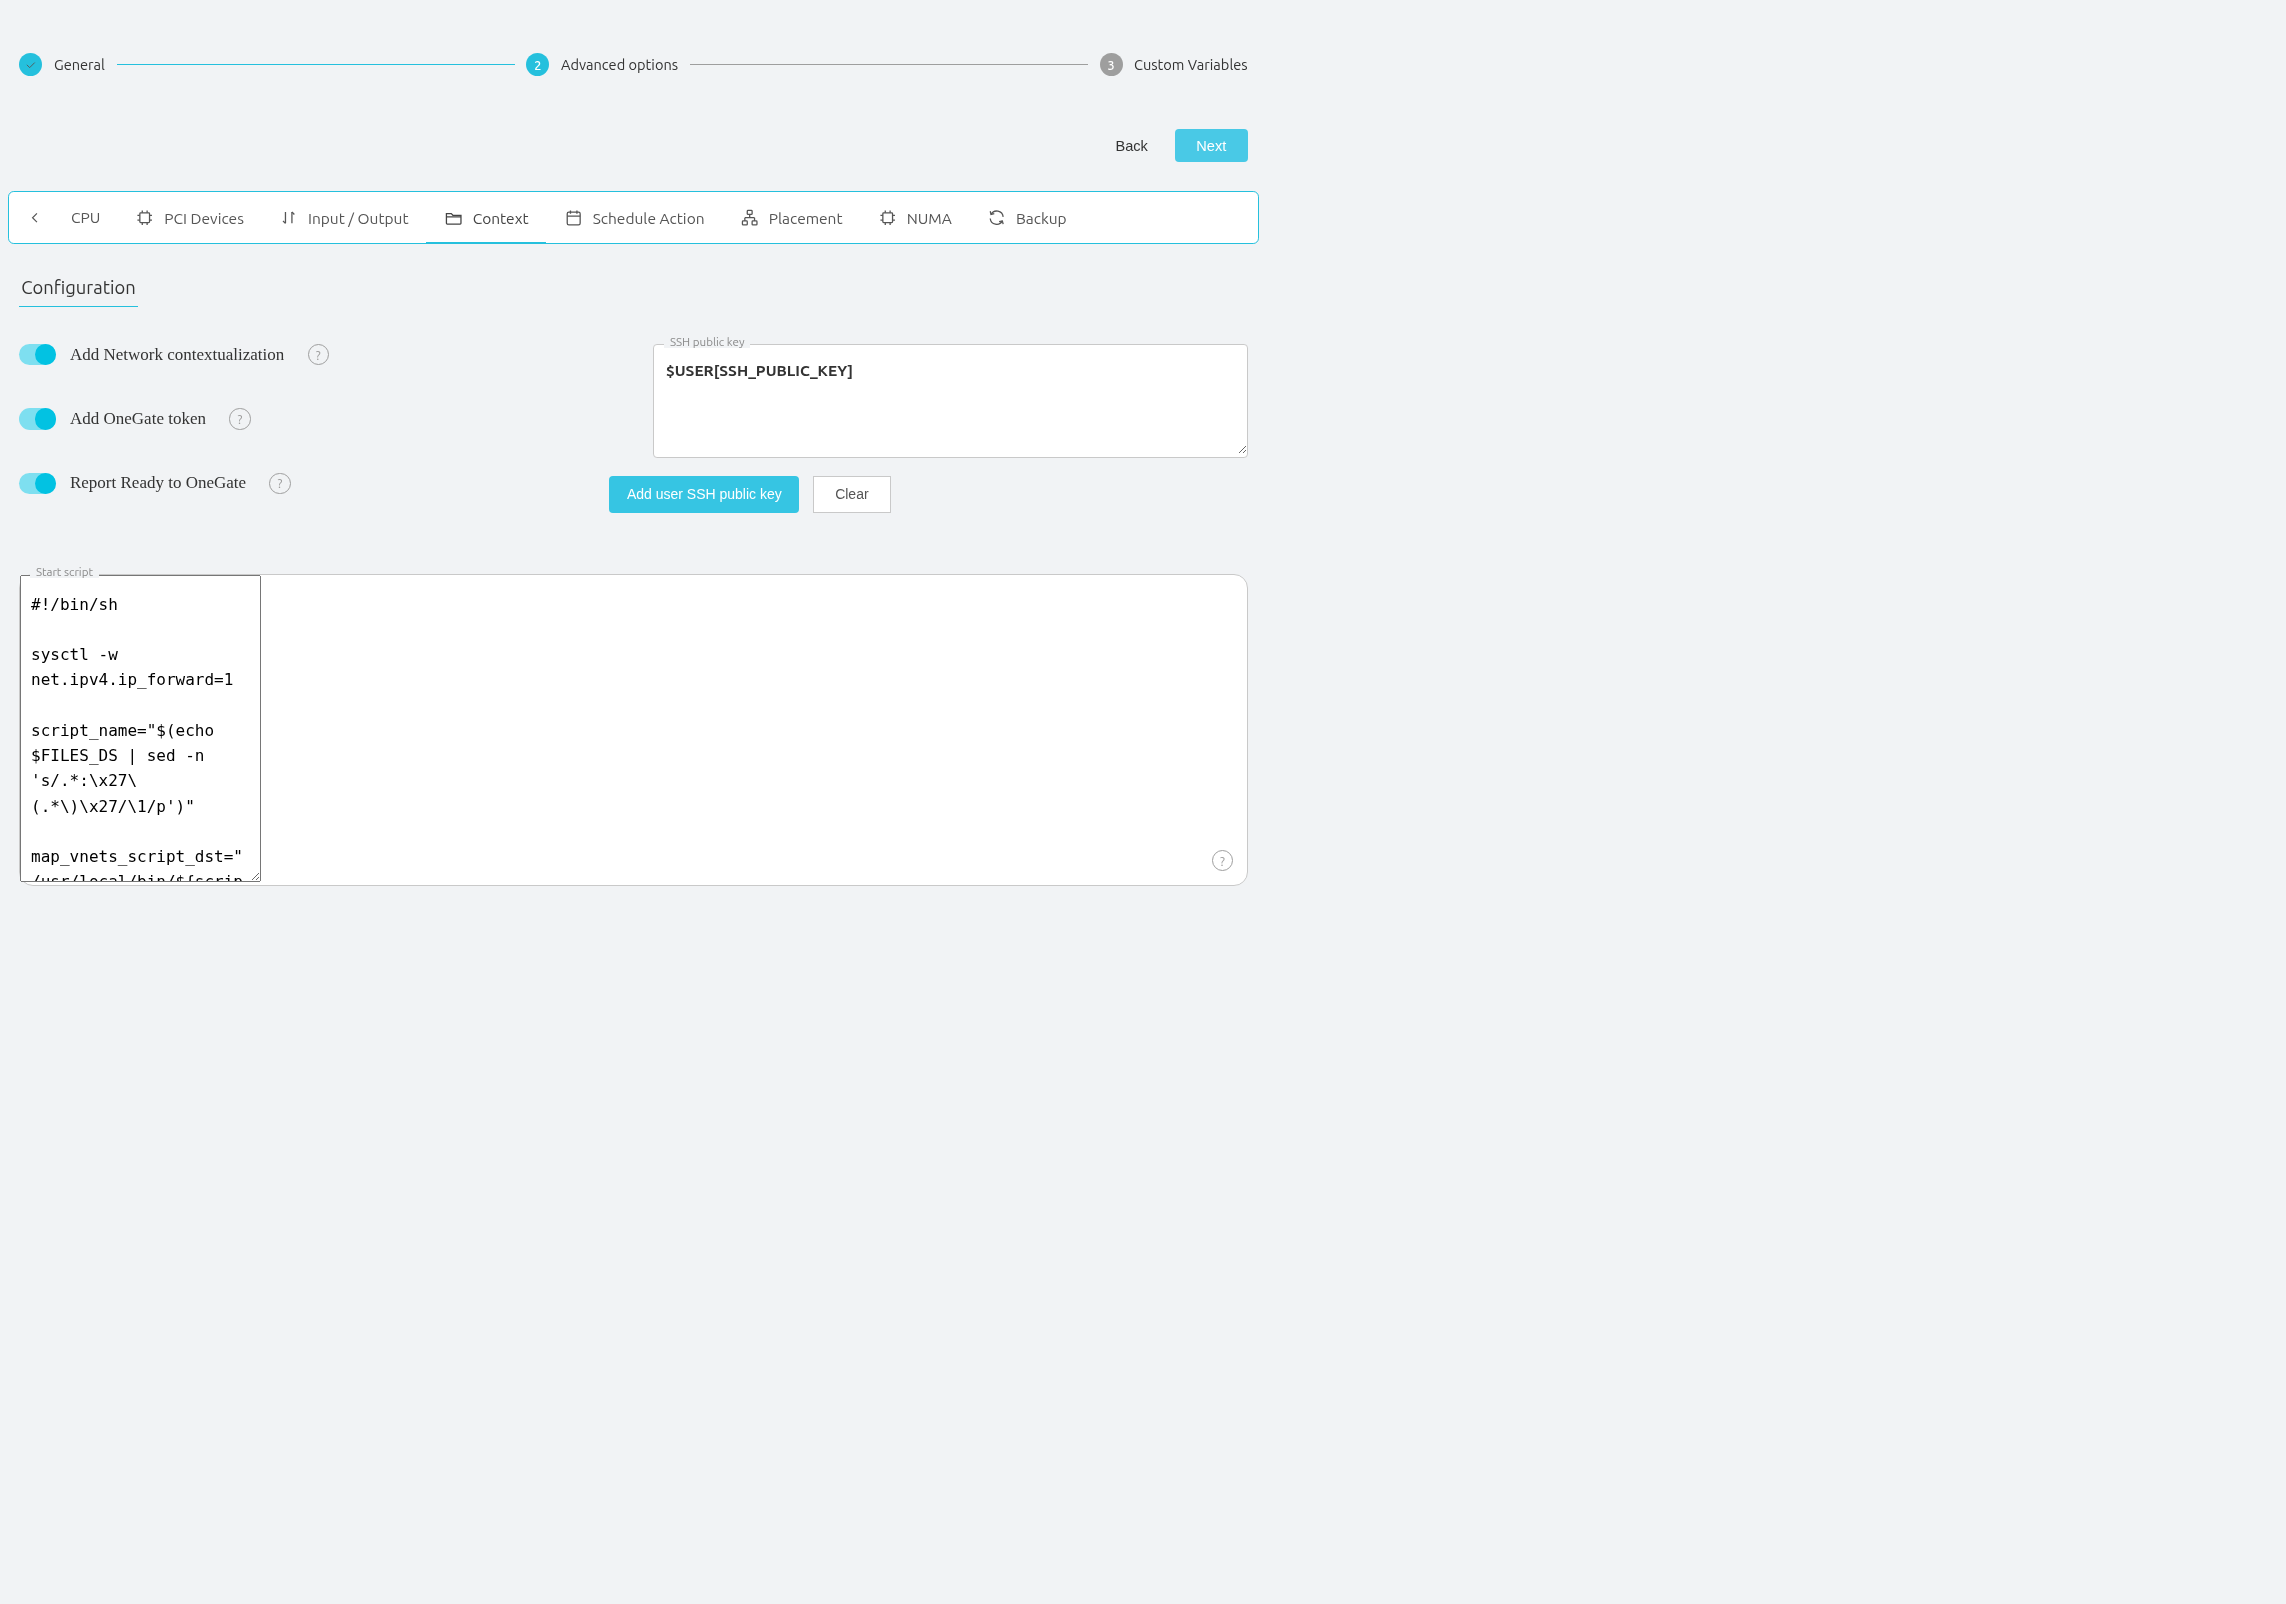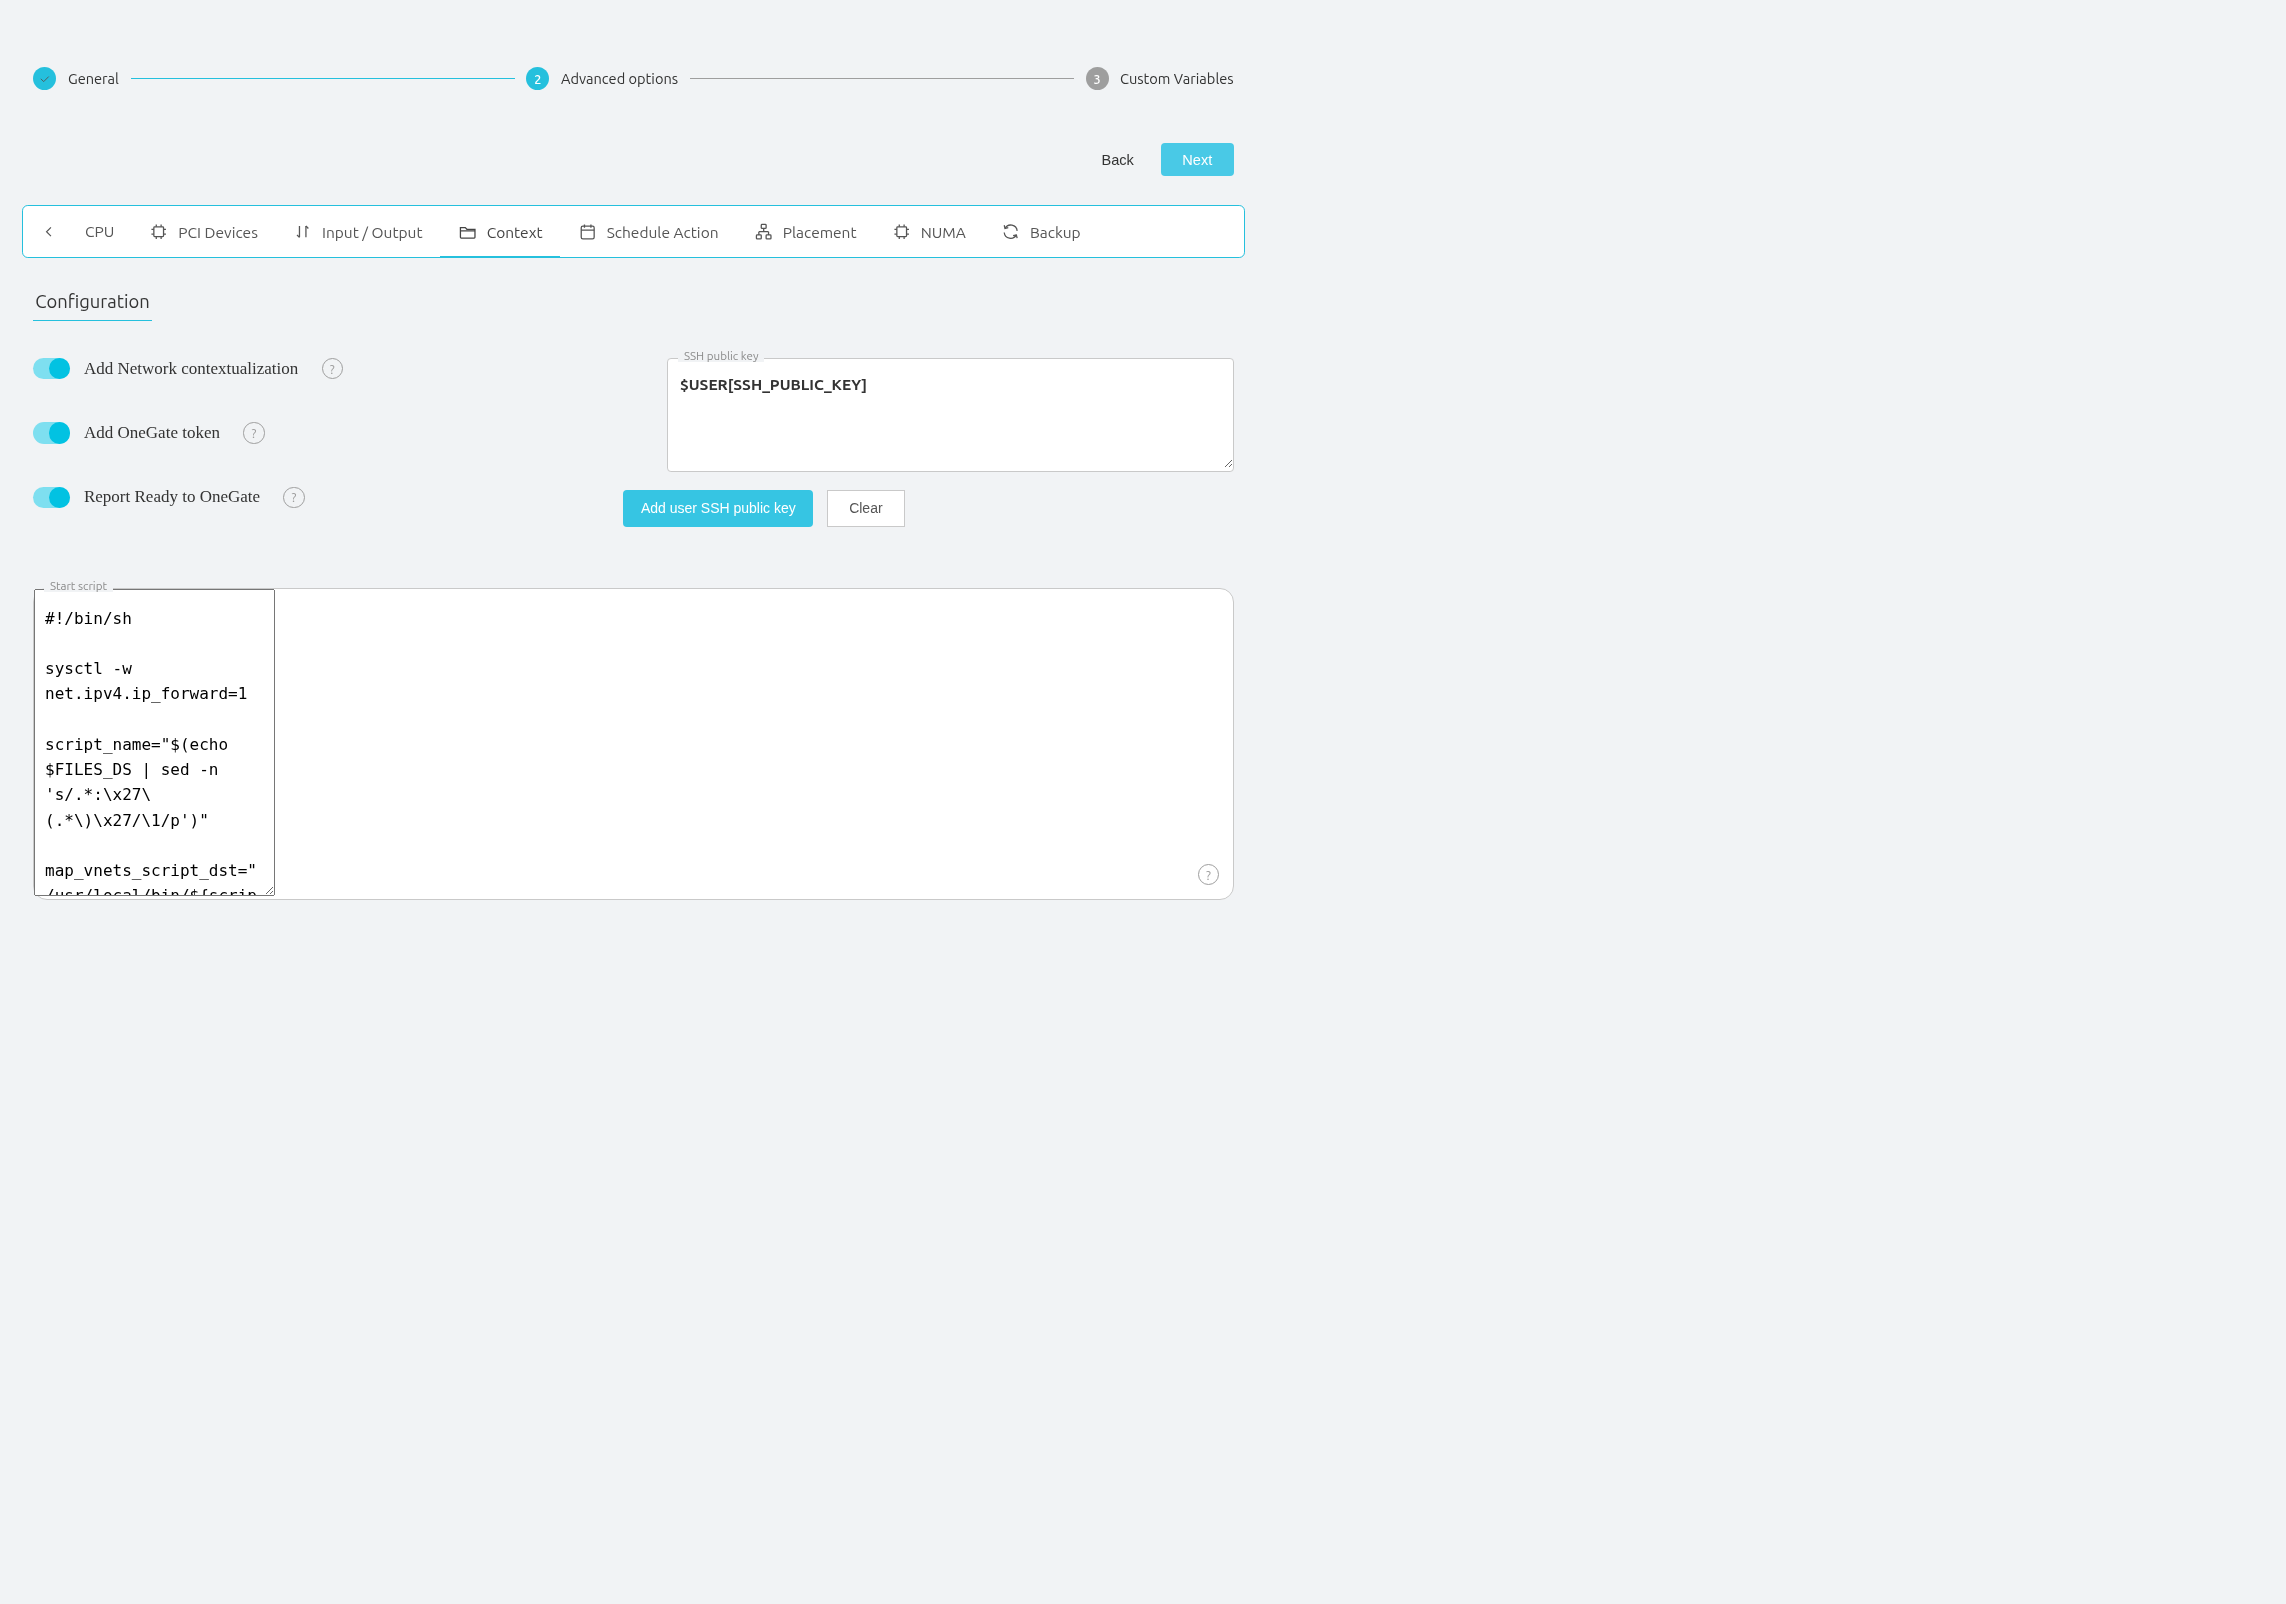--- a/index.html
+++ b/index.html
@@ -3,21 +3,21 @@
 <meta charset="utf-8">
 <style>
 * { box-sizing: border-box; margin: 0; padding: 0; }
 body {
   font-family: -apple-system, BlinkMacSystemFont, "Segoe UI", Ubuntu, "Helvetica Neue", sans-serif;
   background: #f1f3f5;
   color: #333;
   font-size: 13.6px;
   width: 1267px;
 }
-.page { padding: 14px; }
+.page { padding: 0; }
 
 
 .stepper {
   display: flex;
   align-items: center;
   padding: 53px 19.4px 53px 19.4px;
   gap: 11.6px;
 }
 .step {
   display: flex;

